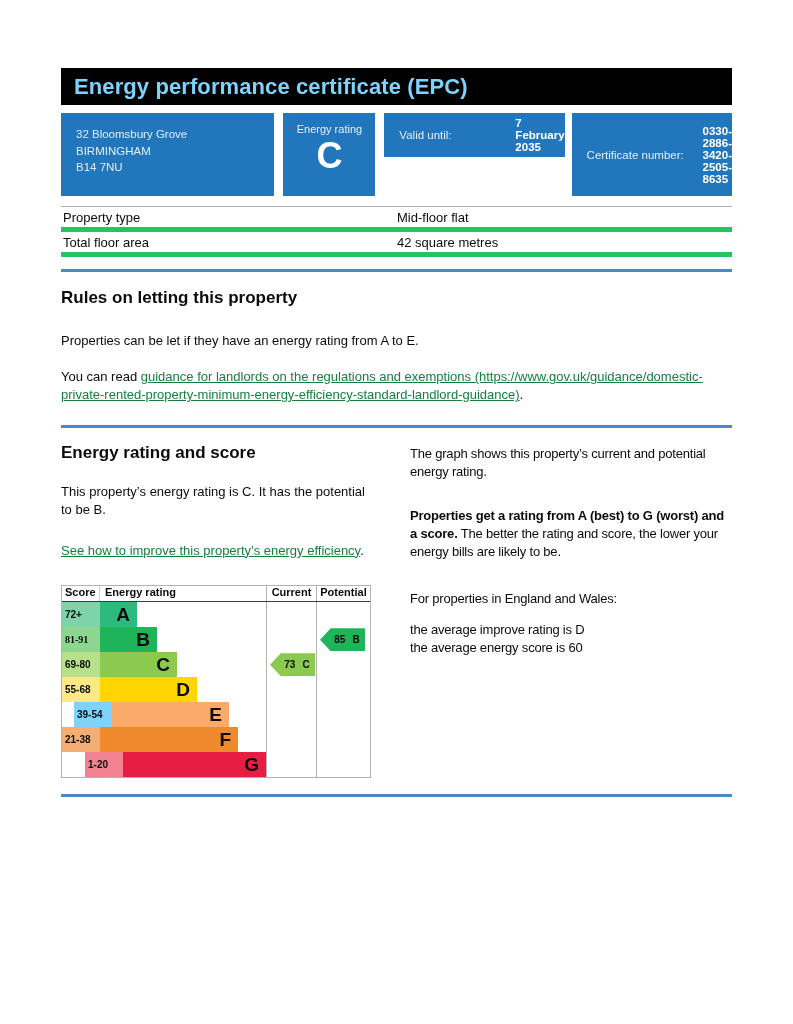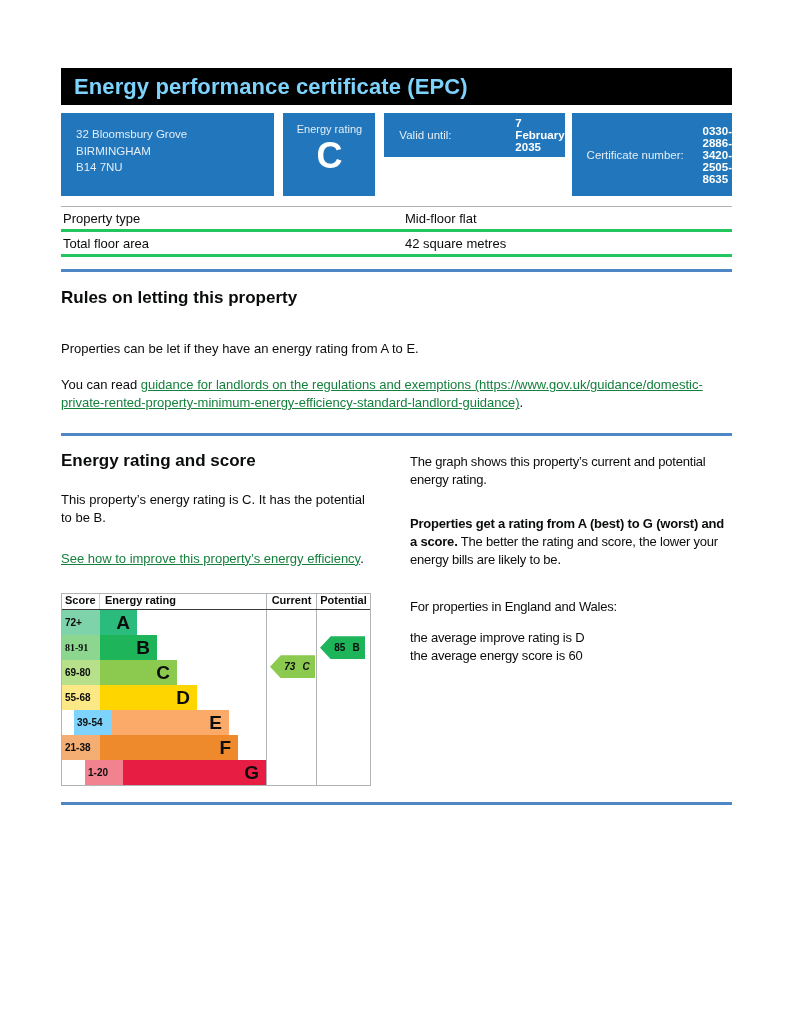--- a/index.html
+++ b/index.html
@@ -21,33 +21,33 @@
   .rating-box .big { font-size: 36px; font-weight: bold; line-height: 1.15; }
   .summary-right { flex: 1; display: flex; flex-direction: row; gap: 7px; }
   .info-box { display: flex; align-items: center; padding-left: 15px; }
   .info-box.valid { height: 44px; }
   .info-box.cert { flex: 1; }
   .info-label { font-size: 11.5px; color: rgba(255,255,255,0.87); width: 116px; flex: none; }
   .info-value { font-size: 11.5px; font-weight: bold; }
 
   
   .property-table { margin-top: 10px; border-top: 1px solid #b1b4b6; }
-  .ptable-row { display: flex; height: 25px; align-items: center; border-bottom: 3px solid #22c55e; font-size: 13px; gap: 8px; }
+  .ptable-row { display: flex; height: 25px; align-items: center; border-bottom: 5px solid #22c55e; font-size: 13px; }
   .ptable-row .row-label { width: 336px; padding-left: 2px; }
   .ptable-row .row-value { flex: 1; }
 
   .divider { border: none; border-top: 3px solid #4f86c4; }
   .d1 { margin-top: 12px; }
   .d2 { margin-top: 20px; }
   .d3 { margin-top: 16px; }
 
   h2 { font-size: 17px; font-weight: bold; }
   .rules-section { margin-top: 16px; }
   .rules-section p { font-size: 13px; line-height: 1.4; }
-  .p1 { margin-top: 32px; }
+  .p1 { margin-top: 24px; }
   .p2 { margin-top: 18px; max-width: 650px; }
   a.doc-link { color: #15803d; text-decoration: underline; }
 
   
   .rating-section { margin-top: 15px; display: flex; }
   .col-left { width: 308px; flex: none; }
   .col-right { width: 322px; margin-left: 41px; flex: none; letter-spacing: -0.2px; }
   .col-left .intro { font-size: 13px; line-height: 1.4; margin-top: 20px; }
   .col-left .improve { font-size: 13px; line-height: 1.4; margin-top: 23px; }
   .col-right p { font-size: 13px; line-height: 1.4; }
@@ -182,21 +182,21 @@
                 </div>
             </div>
             <div class="crow">
               <div class="score-cell" style="background: rgb(242, 130, 143); margin-left: 23px;">1-20</div>
               <div class="bar w6" style="background: rgb(231, 29, 67);">
                   <span class="band-letter">G</span>
                 </div>
             </div>
           </div>
           <div class="cur-col">
-            <div class="arrow" style="background: rgb(140, 201, 79); top: 45px; font-style: italic;">
+            <div class="arrow" style="background: rgb(140, 201, 79); top: 51px;">
               <span>73</span>
                 <span>C</span>
             </div>
           </div>
           <div class="pot-col">
             <div class="arrow" style="background: rgb(30, 180, 90); top: 26px;">
               <span>85</span>
                 <span>B</span>
             </div>
           </div>

